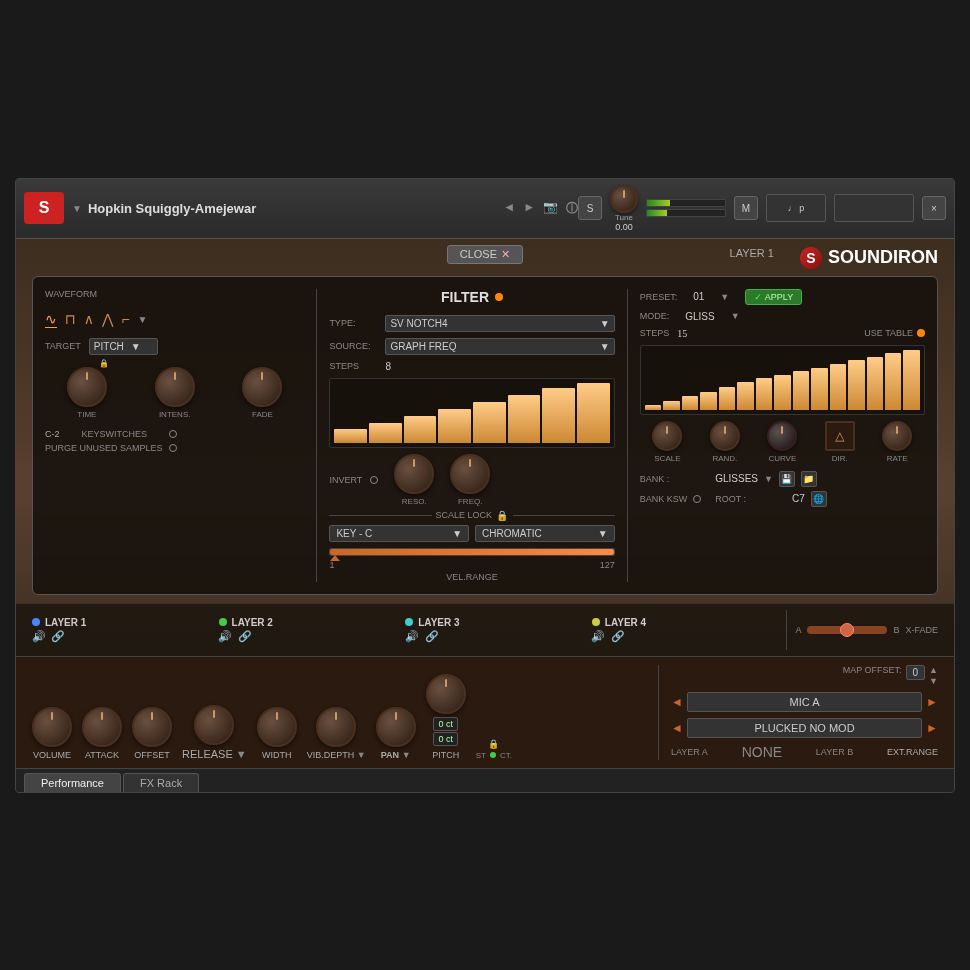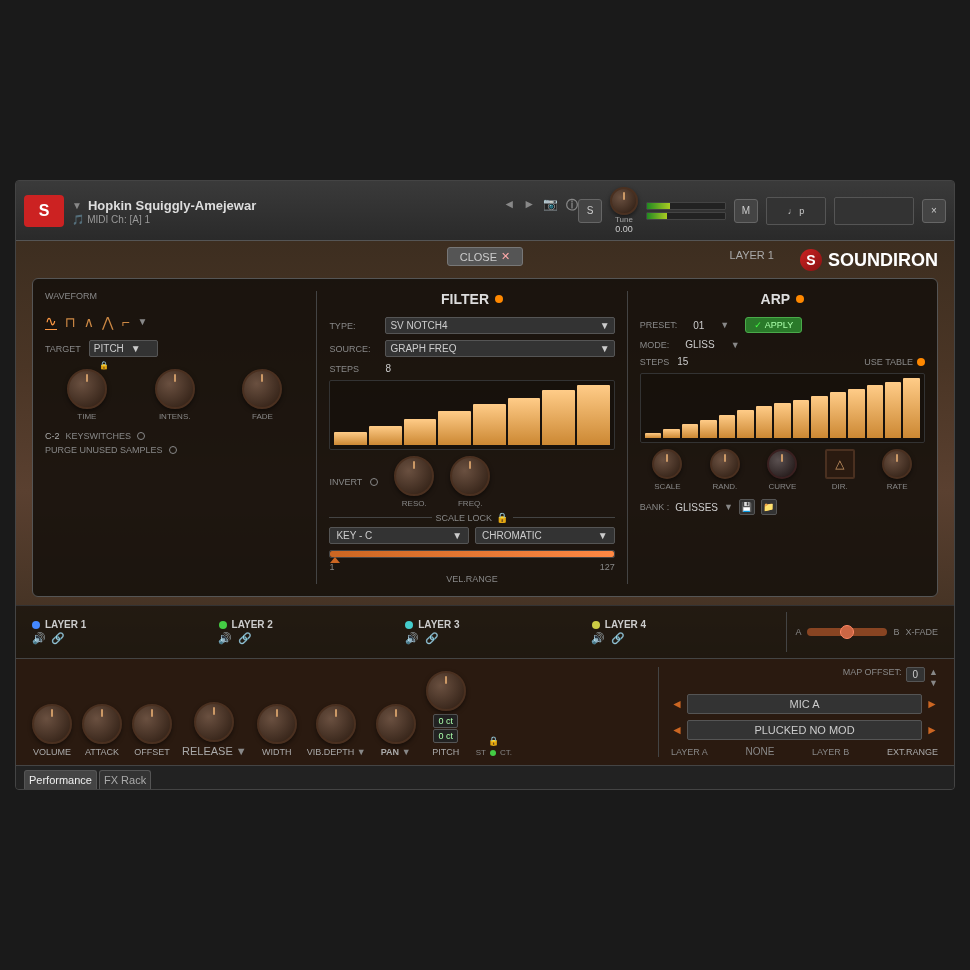--- a/index.html
+++ b/index.html
@@ -270,21 +270,21 @@
     .knob-label {
       color: #888;
       font-size: 8px;
       text-align: center;
     }
 
     
     .keyswitch-row {
       display: flex;
       align-items: center;
-      gap: 6px;
+      gap: 22px;
       margin-bottom: 4px;
       color: #888;
       font-size: 9px;
     }
     .circle-indicator {
       width: 8px;
       height: 8px;
       border-radius: 50%;
       border: 1px solid #888;
       display: inline-block;
@@ -452,20 +452,21 @@
       display: flex;
       align-items: center;
       gap: 6px;
       color: #888;
       font-size: 9px;
       margin-bottom: 4px;
     }
     .bank-value {
       color: #ccc;
       font-size: 10px;
+      margin-left: 40px;
     }
     .icon-btn-tiny {
       width: 16px;
       height: 16px;
       background: #333;
       border: 1px solid #555;
       border-radius: 2px;
       display: flex;
       align-items: center;
       justify-content: center;
@@ -616,42 +617,42 @@
     }
     .layer-ab-row {
       display: flex;
       align-items: center;
       justify-content: space-between;
       color: #888;
       font-size: 9px;
     }
     .none-value {
       color: #888;
-      font-size: 10px;
+      font-size: 14px;
     }
     .ext-range {
       color: #aaa;
       font-size: 9px;
     }
 
     
     .tabs-bar {
       background: #222;
       border-top: 1px solid #444;
       display: flex;
       padding: 4px 8px 0;
       gap: 2px;
     }
     .tab-item {
       background: #333;
       border: 1px solid #555;
       border-bottom: none;
       color: #aaa;
       font-size: 11px;
-      padding: 3px 4px;
+      padding: 3px 16px;
       border-radius: 3px 3px 0 0;
       cursor: pointer;
     }
     .tab-item.active {
       background: #444;
       color: #eee;
     }
 
     
     .pitch-display {
@@ -708,23 +709,20 @@
       <div class="instrument-name">
         <span style="color:#888; font-size:10px;">▼</span>
         <span>Hopkin Squiggly-Amejewar</span>
         <span style="margin-left:auto; display:flex; gap:8px;">
           <span style="color:#888; font-size:12px; cursor:pointer;">◄</span>
           <span style="color:#888; font-size:12px; cursor:pointer;">►</span>
           <span style="color:#888; font-size:12px; cursor:pointer;">📷</span>
           <span style="color:#888; font-size:12px; cursor:pointer;">ⓘ</span>
         </span>
       </div>
-      <div class="top-bar-info" style="margin-top:0;">
-        <span>🎵 MIDI Ch: <span>[A] 1</span></span>
-      </div>
     </div>
     <div class="top-bar-right">
       <div class="small-icon-btn">S</div>
       <div class="knob-tune">
         <div class="knob knob-sm" style="width:28px;height:28px;"></div>
         <span style="font-size:8px;color:#aaa;">Tune</span>
         <span style="font-size:9px;color:#ccc;">0.00</span>
       </div>
       <div style="display:flex;flex-direction:column;gap:2px;">
         <div style="width:80px;height:8px;background:#222;border:1px solid #444;border-radius:1px;overflow:hidden;">
@@ -873,40 +871,36 @@
             </div>
             <div class="vel-range-nums">
               <span>1</span>
               <span>127</span>
             </div>
             <div class="vel-range-label">VEL.RANGE</div>
           </div>
         </div>
 
         <div class="arp-section">
-          <div class="section-title">
-            <span>ARP</span>
-            <span class="status-dot dot-orange"></span>
-          </div>
           <div class="arp-row">
             <span class="arp-label">PRESET:</span>
             <span class="arp-value">01</span>
             <span style="color:#888;font-size:9px;">▼</span>
             <div class="apply-btn">
               <span>APPLY</span>
             </div>
           </div>
           <div class="arp-row">
             <span class="arp-label">MODE:</span>
             <span class="arp-value">GLISS</span>
             <span style="color:#888;font-size:9px;">▼</span>
           </div>
           <div class="use-table-row">
             <span style="margin-right:4px;">STEPS</span>
-            <span style="color:#ccc;font-size:10px;margin-right:auto;">15</span>
+            <span style="color:#ccc;font-size:10px;margin-right:auto;font-family:Liberation Serif, serif;">15</span>
             <span>USE TABLE</span>
             <span class="status-dot dot-orange"></span>
           </div>
           <div class="bar-chart">
             <div class="bar" style="height:8%;"></div>
             <div class="bar" style="height:15%;"></div>
             <div class="bar" style="height:23%;"></div>
             <div class="bar" style="height:30%;"></div>
             <div class="bar" style="height:38%;"></div>
             <div class="bar" style="height:46%;"></div>
@@ -944,20 +938,27 @@
               <span class="knob-label">RATE</span>
             </div>
           </div>
           <div class="bank-row">
             <span>BANK :</span>
             <span class="bank-value">GLISSES</span>
             <span style="color:#888;font-size:9px;">▼</span>
             <div class="icon-btn-tiny">💾</div>
             <div class="icon-btn-tiny">📁</div>
           </div>
+          <div class="root-row">
+            <span>BANK KSW</span>
+            <span class="circle-indicator"></span>
+            <span style="margin-left:8px;">ROOT :</span>
+            <span class="bank-value">C7</span>
+            <div class="icon-btn-tiny">🌐</div>
+          </div>
         </div>
 
       </div>
     </div>
 
     <div class="layers-row">
       <div class="layer-item">
         <div class="layer-name-row">
           <div class="layer-dot dot-blue"></div>
           <span class="layer-name">LAYER 1</span>

